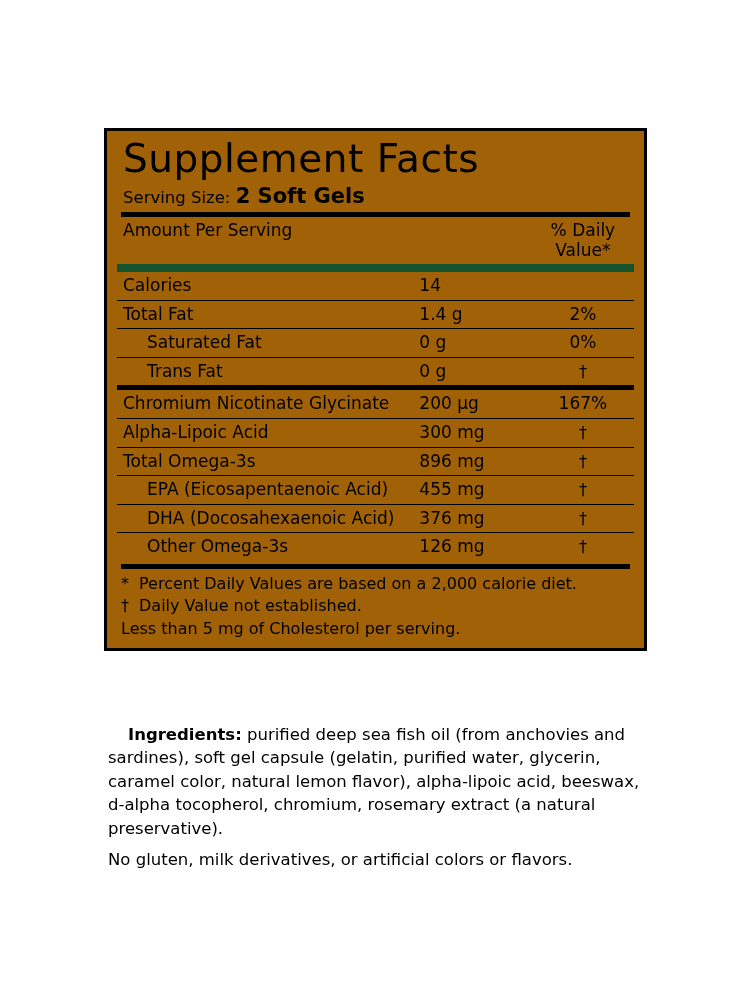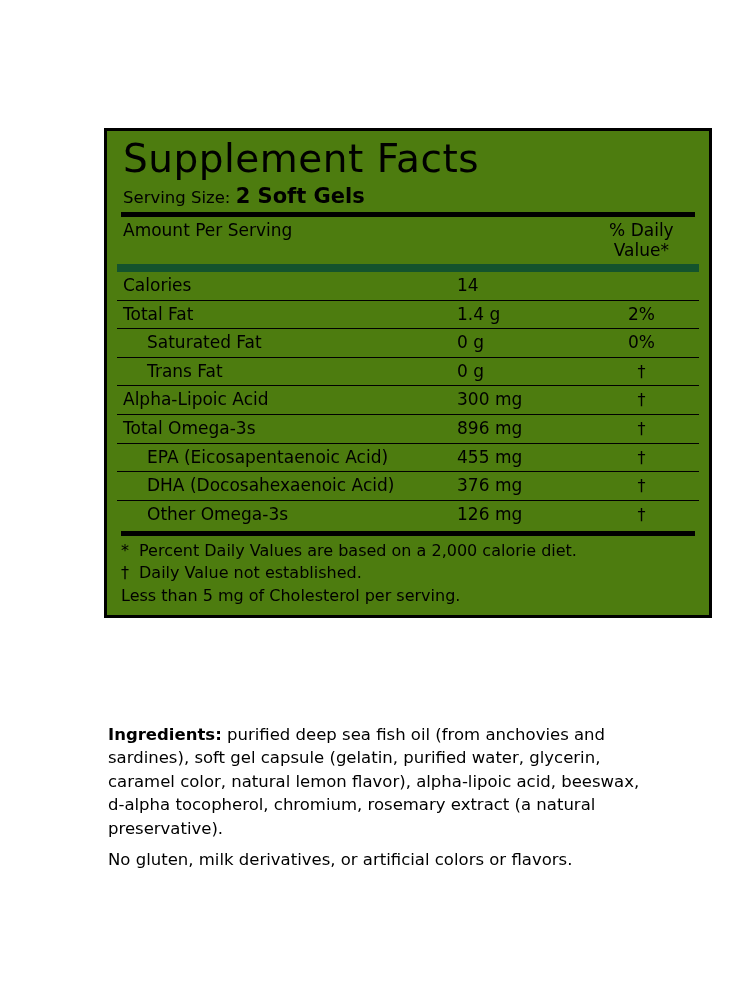--- a/index.html
+++ b/index.html
@@ -19,25 +19,25 @@
     width: 750px;
     height: 1000px;
     box-sizing: border-box;
   }
 
   
   .panel {
     position: absolute;
     left: 104px;
     top: 128px;
-    width: 608px;
+    width: 543px;
     border: 3px solid #000;
     box-sizing: border-box;
     padding: 6px 10px 8px 10px;
-    background: #4d7c0f;
+    background: #a16207;
   }
 
   .sf-title {
     font-family: "DejaVu Sans", sans-serif;
     font-size: 39px;
     font-weight: 400;
     letter-spacing: 0.5px;
     line-height: 1.05;
     margin: 2px 0 4px 6px;
   }
@@ -97,21 +97,21 @@
 
   
   .ingredients {
     position: absolute;
     left: 108px;
     top: 723px;
     width: 540px;
     font-size: 16.5px;
     line-height: 1.42;
   }
-  .ingredients .lbl { font-weight: bold; }
+  .ingredients .lbl { font-weight: bold; margin-left: 20px; }
   .no-gluten {
     position: absolute;
     left: 108px;
     top: 848px;
     width: 540px;
     font-size: 16.5px;
     line-height: 1.4;
   }
 </style>
 </head>
@@ -156,20 +156,25 @@
           <td class="c-amt">0 g</td>
           <td class="c-dv">0%</td>
         </tr>
 
         <tr class="sep-thin">
           <td class="c-name indent1">Trans Fat</td>
           <td class="c-amt">0 g</td>
           <td class="c-dv dagger">†</td>
         </tr>
 
+        <tr class="sep-thick">
+          <td class="c-name">Chromium Nicotinate Glycinate</td>
+          <td class="c-amt">200 µg</td>
+          <td class="c-dv">167%</td>
+        </tr>
 
         <tr class="sep-thin">
           <td class="c-name">Alpha-Lipoic Acid</td>
           <td class="c-amt">300 mg</td>
           <td class="c-dv dagger">†</td>
         </tr>
 
         <tr class="sep-thin">
           <td class="c-name">Total Omega-3s</td>
           <td class="c-amt">896 mg</td>

